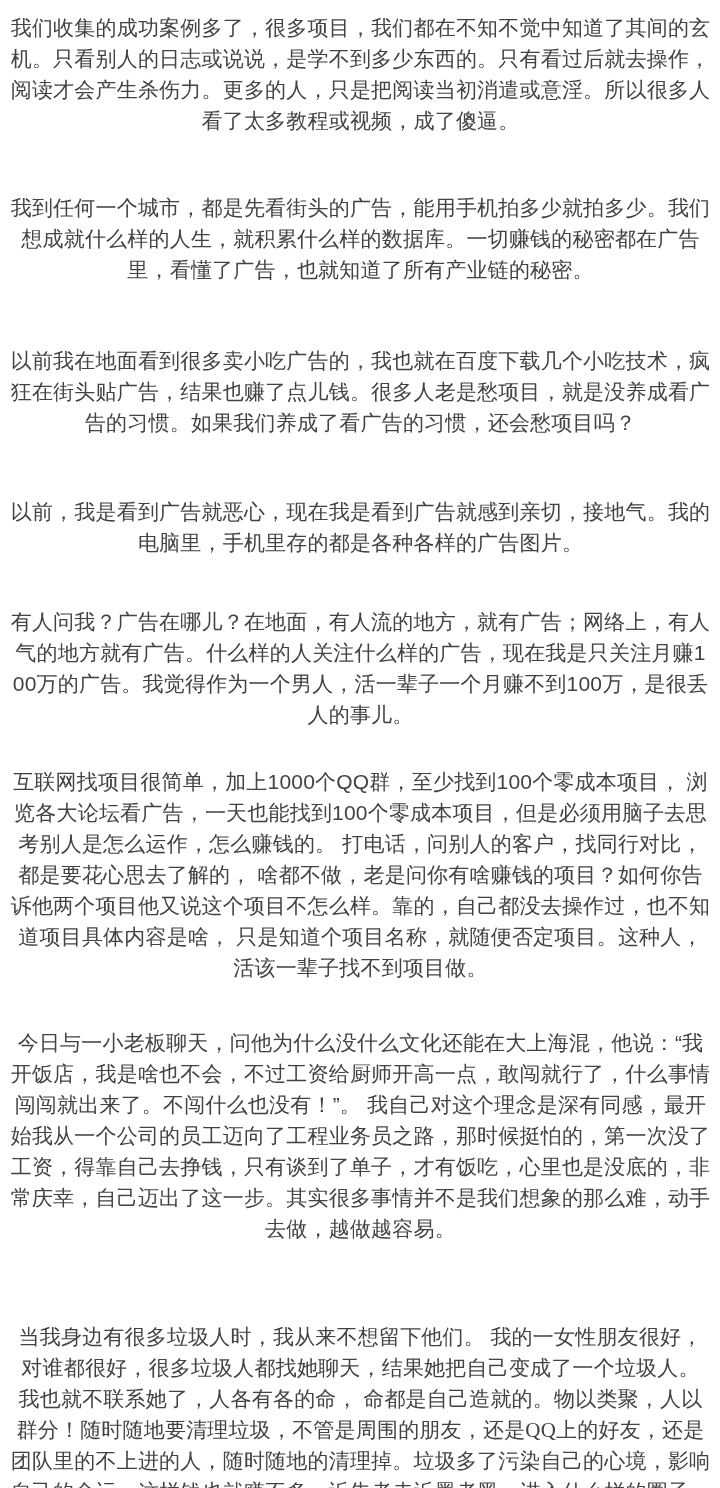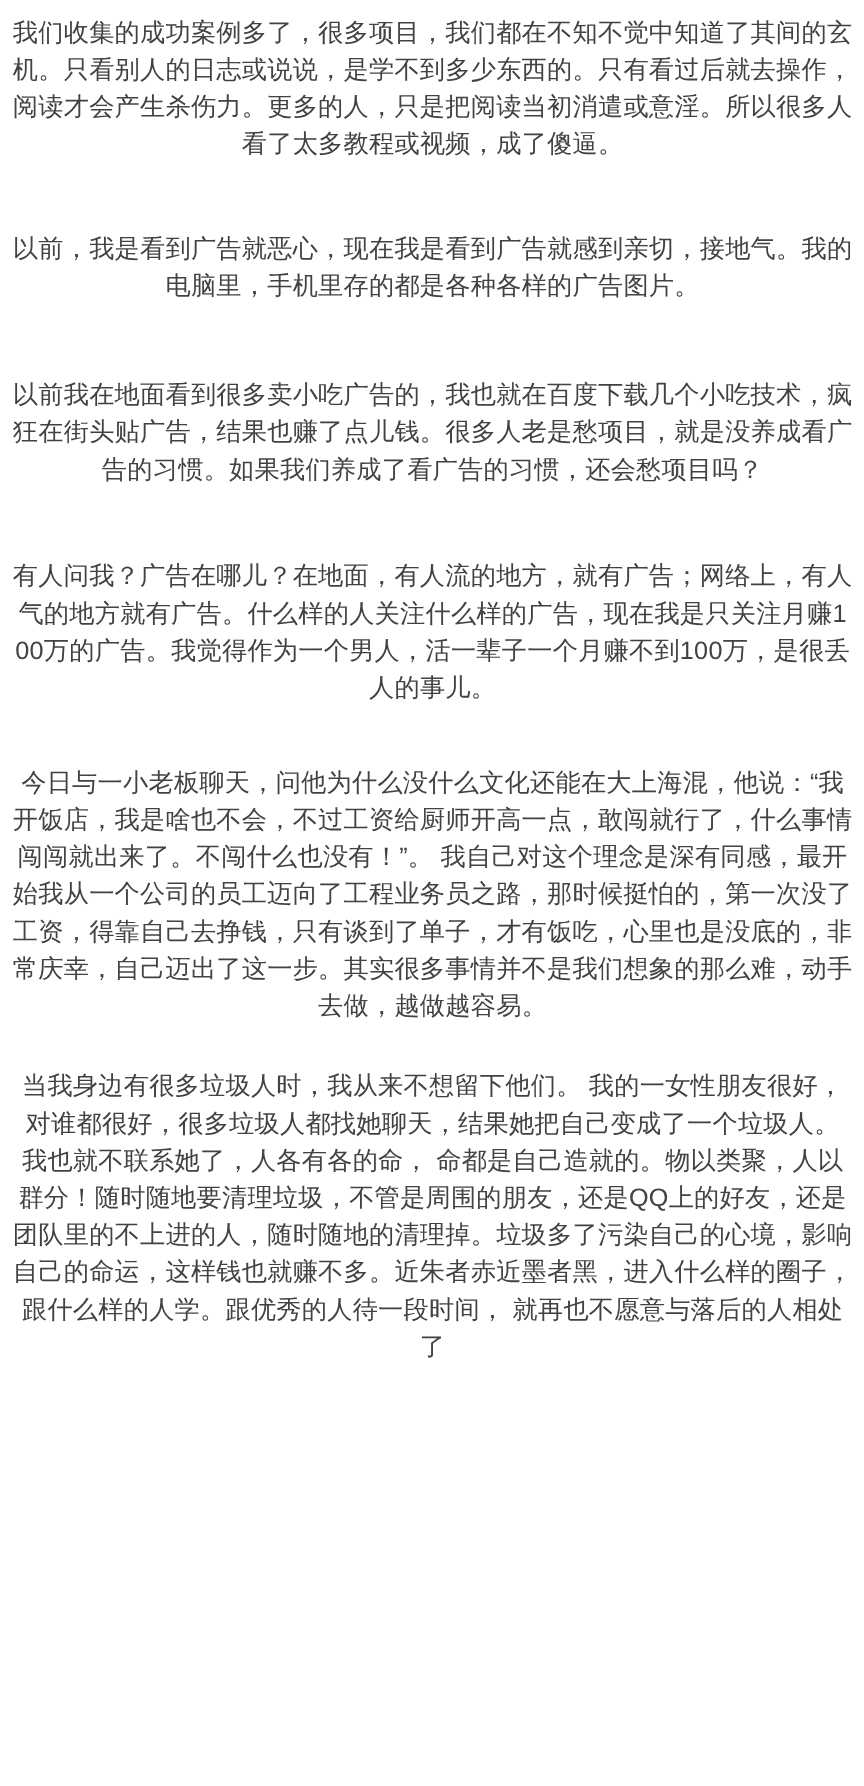--- a/index.html
+++ b/index.html
@@ -47,20 +47,22 @@
     letter-spacing: 1px;
     white-space: nowrap;
     pointer-events: none;
   }
 </style>
 </head>
 <body>
 
 <div class="article">
   <p>我们收集的成功案例多了，很多项目，我们都在不知不觉中知道了其间的玄机。只看别人的日志或说说，是学不到多少东西的。只有看过后就去操作，阅读才会产生杀伤力。更多的人，只是把阅读当初消遣或意淫。所以很多人看了太多教程或视频，成了傻逼。</p>
+  <p>我到任何一个城市，都是先看街头的广告，能用手机拍多少就拍多少。我们想成就什么样的人生，就积累什么样的数据库。一切赚钱的秘密都在广告里，看懂了广告，也就知道了所有产业链的秘密。</p>
+  <p>以前我在地面看到很多卖小吃广告的，我也就在百度下载几个小吃技术，疯狂在街头贴广告，结果也赚了点儿钱。很多人老是愁项目，就是没养成看广告的习惯。如果我们养成了看广告的习惯，还会愁项目吗？</p>
   <p>以前，我是看到广告就恶心，现在我是看到广告就感到亲切，接地气。我的电脑里，手机里存的都是各种各样的广告图片。</p>
-  <p>以前我在地面看到很多卖小吃广告的，我也就在百度下载几个小吃技术，疯狂在街头贴广告，结果也赚了点儿钱。很多人老是愁项目，就是没养成看广告的习惯。如果我们养成了看广告的习惯，还会愁项目吗？</p>
   <p>有人问我？广告在哪儿？在地面，有人流的地方，就有广告；网络上，有人气的地方就有广告。什么样的人关注什么样的广告，现在我是只关注月赚100万的广告。我觉得作为一个男人，活一辈子一个月赚不到100万，是很丢人的事儿。</p>
+  <p>互联网找项目很简单，加上1000个QQ群，至少找到100个零成本项目， 浏览各大论坛看广告，一天也能找到100个零成本项目，但是必须用脑子去思考别人是怎么运作，怎么赚钱的。 打电话，问别人的客户，找同行对比，都是要花心思去了解的， 啥都不做，老是问你有啥赚钱的项目？如何你告诉他两个项目他又说这个项目不怎么样。靠的，自己都没去操作过，也不知道项目具体内容是啥， 只是知道个项目名称，就随便否定项目。这种人，活该一辈子找不到项目做。</p>
   <p>今日与一小老板聊天，问他为什么没什么文化还能在大上海混，他说：“我开饭店，我是啥也不会，不过工资给厨师开高一点，敢闯就行了，什么事情闯闯就出来了。不闯什么也没有！”。 我自己对这个理念是深有同感，最开始我从一个公司的员工迈向了工程业务员之路，那时候挺怕的，第一次没了工资，得靠自己去挣钱，只有谈到了单子，才有饭吃，心里也是没底的，非常庆幸，自己迈出了这一步。其实很多事情并不是我们想象的那么难，动手去做，越做越容易。</p>
   <p>当我身边有很多垃圾人时，我从来不想留下他们。 我的一女性朋友很好，对谁都很好，很多垃圾人都找她聊天，结果她把自己变成了一个垃圾人。 我也就不联系她了，人各有各的命， 命都是自己造就的。物以类聚，人以群分！随时随地要清理垃圾，不管是周围的朋友，还是QQ上的好友，还是团队里的不上进的人，随时随地的清理掉。垃圾多了污染自己的心境，影响自己的命运，这样钱也就赚不多。近朱者赤近墨者黑，进入什么样的圈子，跟什么样的人学。跟优秀的人待一段时间， 就再也不愿意与落后的人相处了</p>
 </div>
 
 <div class="watermark">知乎 @蓝橙已膛瞇幕瓶</div>
 
 </body></html>

